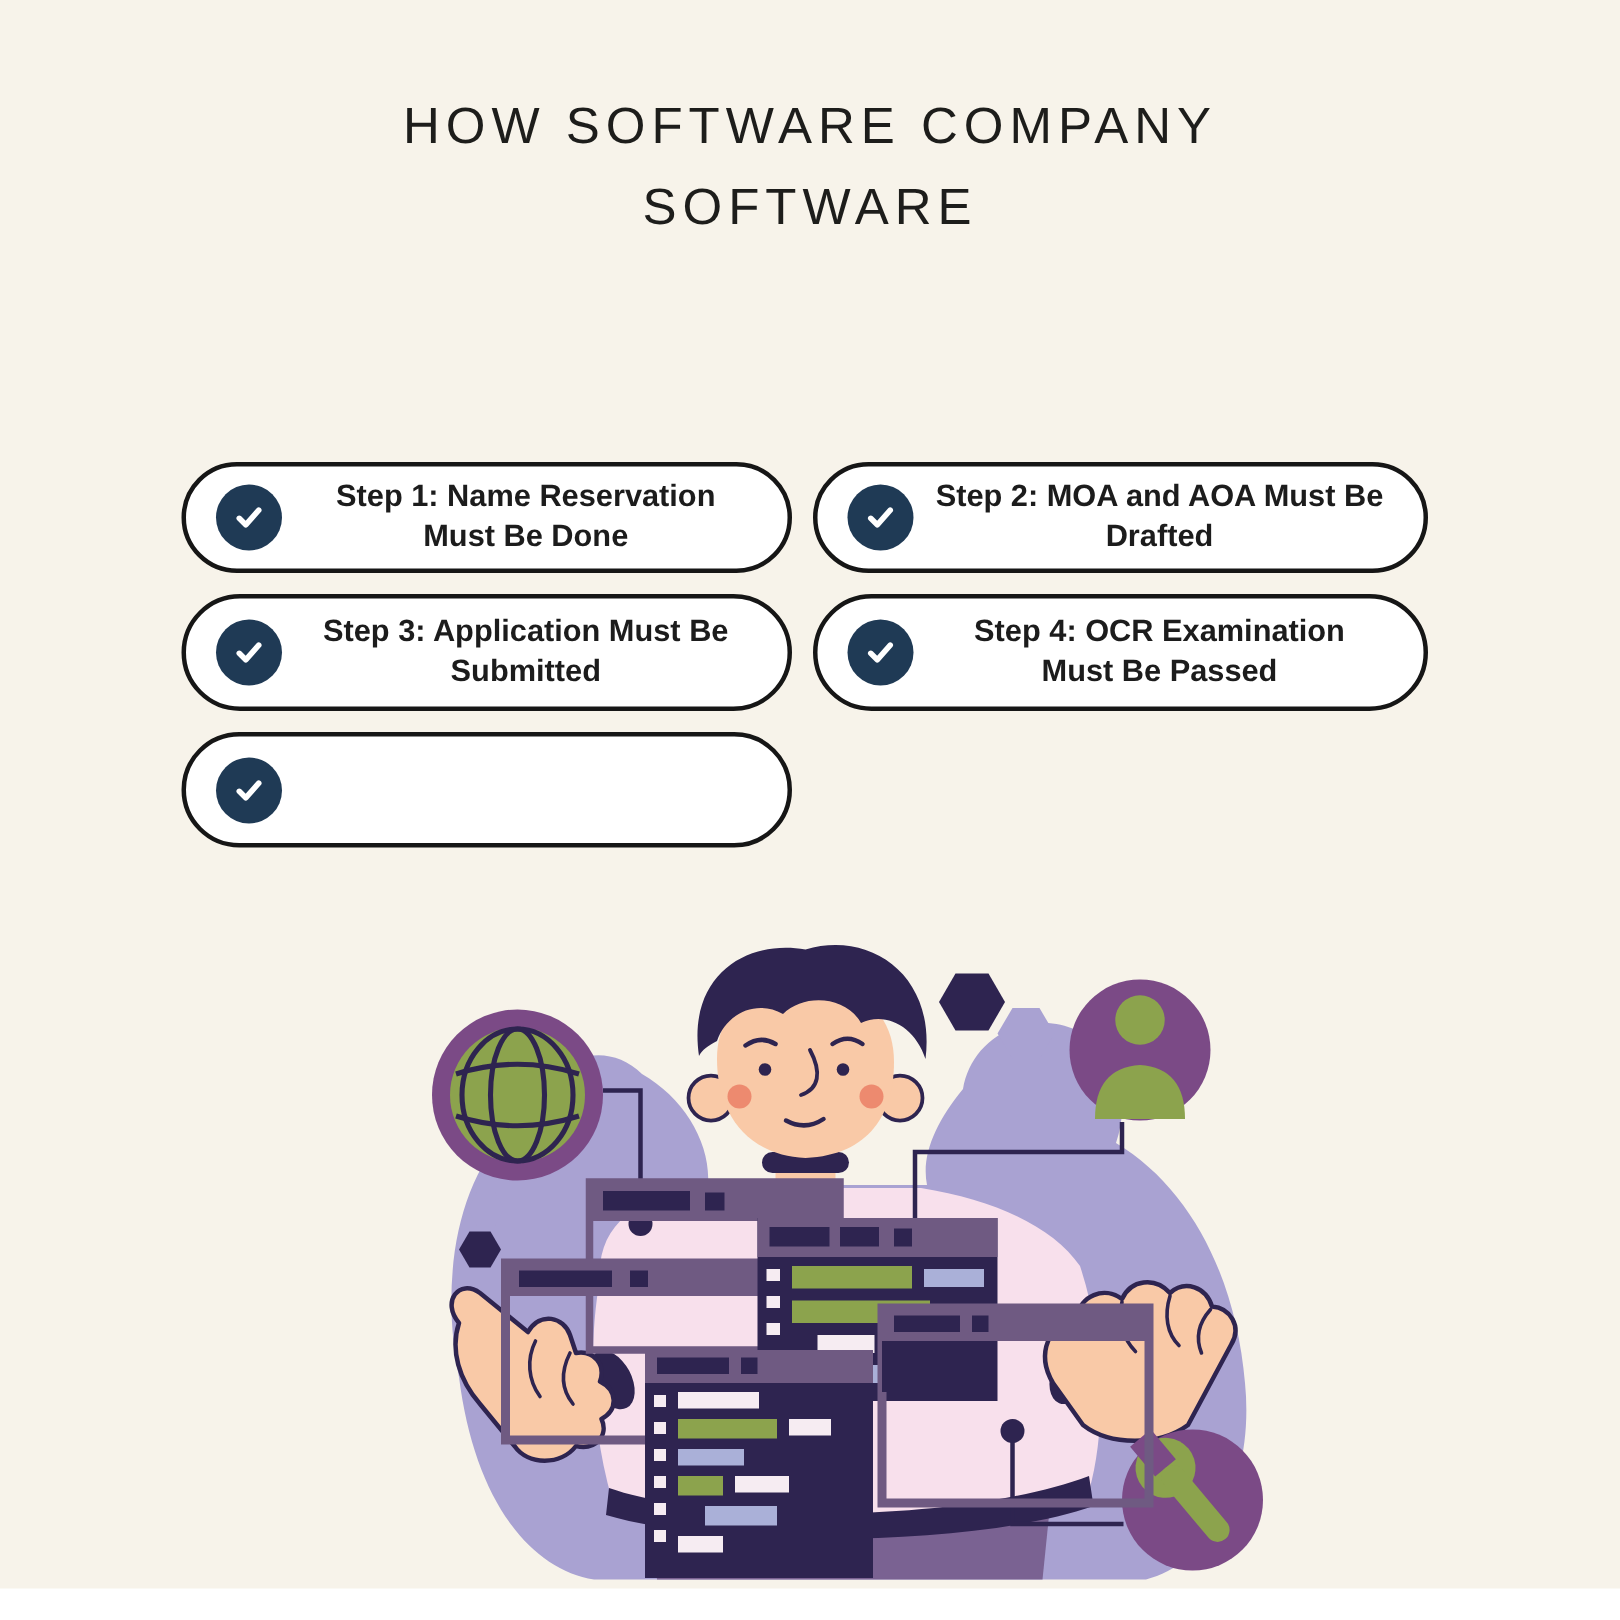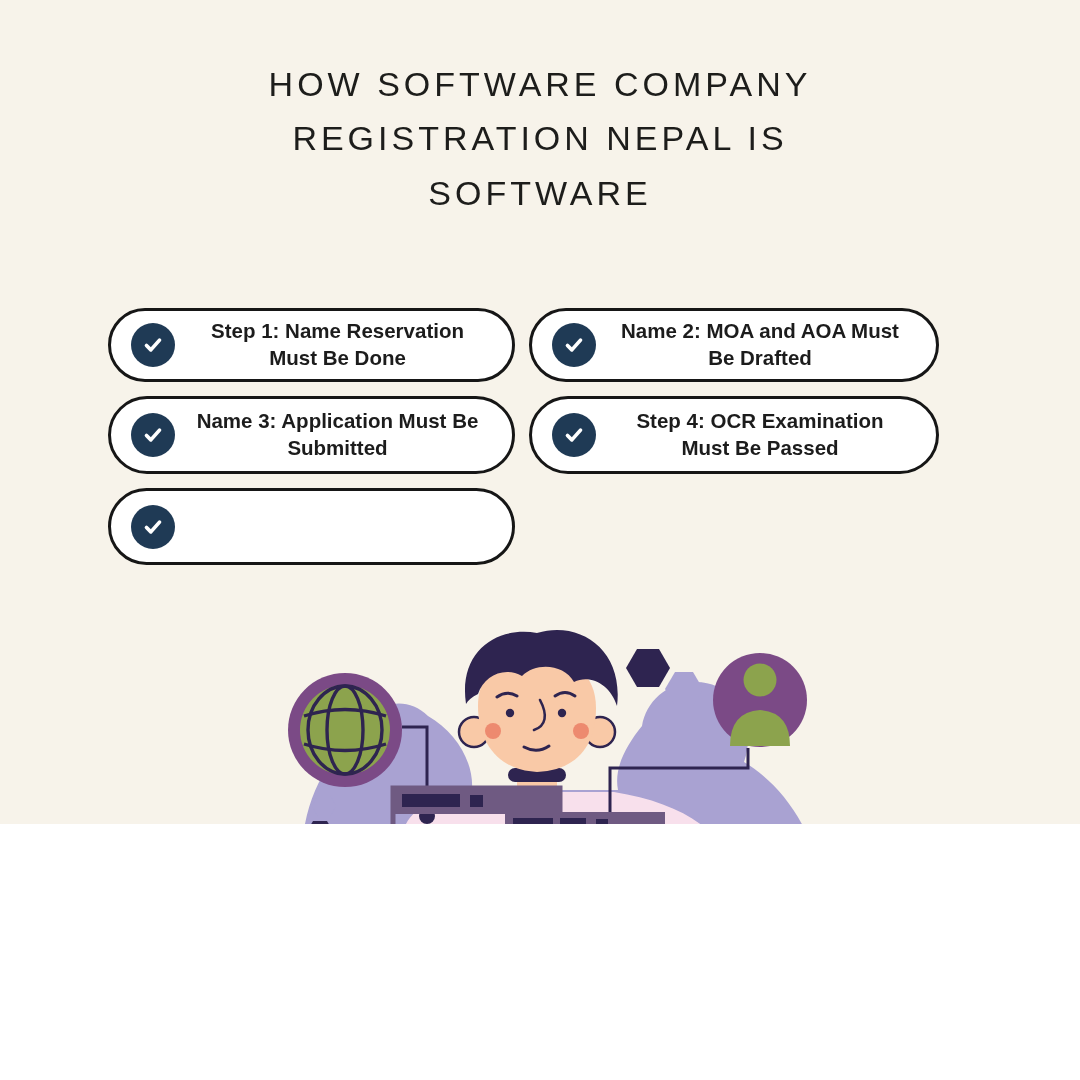--- a/index.html
+++ b/index.html
@@ -1,33 +1,33 @@
 <!DOCTYPE html>
 <html><head>
 <meta charset="utf-8">
 <style>
   html,body{margin:0;padding:0;}
   .canvas{
     position:relative;
-    width:1080px;height:824px;
+    width:1080px;height:1059px;
     background:#f7f3ea;
     overflow:hidden;
     font-family:"Liberation Sans","DejaVu Sans",sans-serif;
   }
   .title{
     position:absolute;top:57px;left:0;width:1080px;
     text-align:center;
     color:#1d1d1b;
     font-size:34px;
     font-weight:400;
     letter-spacing:4px;
     line-height:1.6;
   }
   .steps-grid{
-    position:absolute;top:308px;left:108px;
+    position:absolute;top:308px;left:121px;
     width:868px;
     display:grid;
     grid-template-columns:407px 410px;
     grid-template-rows:74px 78px 77px;
     column-gap:48px;
     row-gap:42px;
     gap:14px;
   }
   .pill{
     background:#ffffff;
@@ -60,48 +60,47 @@
     width:1080px;height:460px;
   }
 </style>
 </head>
 <body>
 
 <div class="canvas">
 
   <div class="title">
     <div>HOW SOFTWARE COMPANY</div>
-    <div>REGISTRATION NEPAL IS</div>
     <div>SOFTWARE</div>
   </div>
 
   <div class="steps-grid">
     <div class="pill">
       <span class="check">
         <svg viewBox="0 0 24 24">
             <path d="M6 12.5 L10 16.5 L18 7.5" stroke="#ffffff" stroke-width="3.4" fill="none" stroke-linecap="round" stroke-linejoin="round"></path>
           </svg>
       </span>
       <span class="pill-label">Step 1: Name Reservation Must Be Done</span>
     </div>
     <div class="pill">
       <span class="check">
         <svg viewBox="0 0 24 24">
             <path d="M6 12.5 L10 16.5 L18 7.5" stroke="#ffffff" stroke-width="3.4" fill="none" stroke-linecap="round" stroke-linejoin="round"></path>
           </svg>
       </span>
-      <span class="pill-label">Name 2: MOA and AOA Must Be Drafted</span>
-    </div>
-    <div class="pill">
-      <span class="check">
-        <svg viewBox="0 0 24 24">
-            <path d="M6 12.5 L10 16.5 L18 7.5" stroke="#ffffff" stroke-width="3.4" fill="none" stroke-linecap="round" stroke-linejoin="round"></path>
-          </svg>
-      </span>
-      <span class="pill-label">Name 3: Application Must Be Submitted</span>
+      <span class="pill-label">Step 2: MOA and AOA Must Be Drafted</span>
+    </div>
+    <div class="pill">
+      <span class="check">
+        <svg viewBox="0 0 24 24">
+            <path d="M6 12.5 L10 16.5 L18 7.5" stroke="#ffffff" stroke-width="3.4" fill="none" stroke-linecap="round" stroke-linejoin="round"></path>
+          </svg>
+      </span>
+      <span class="pill-label">Step 3: Application Must Be Submitted</span>
     </div>
     <div class="pill">
       <span class="check">
         <svg viewBox="0 0 24 24">
             <path d="M6 12.5 L10 16.5 L18 7.5" stroke="#ffffff" stroke-width="3.4" fill="none" stroke-linecap="round" stroke-linejoin="round"></path>
           </svg>
       </span>
       <span class="pill-label narrow">Step 4: OCR Examination Must Be Passed</span>
     </div>
     <div class="pill">

